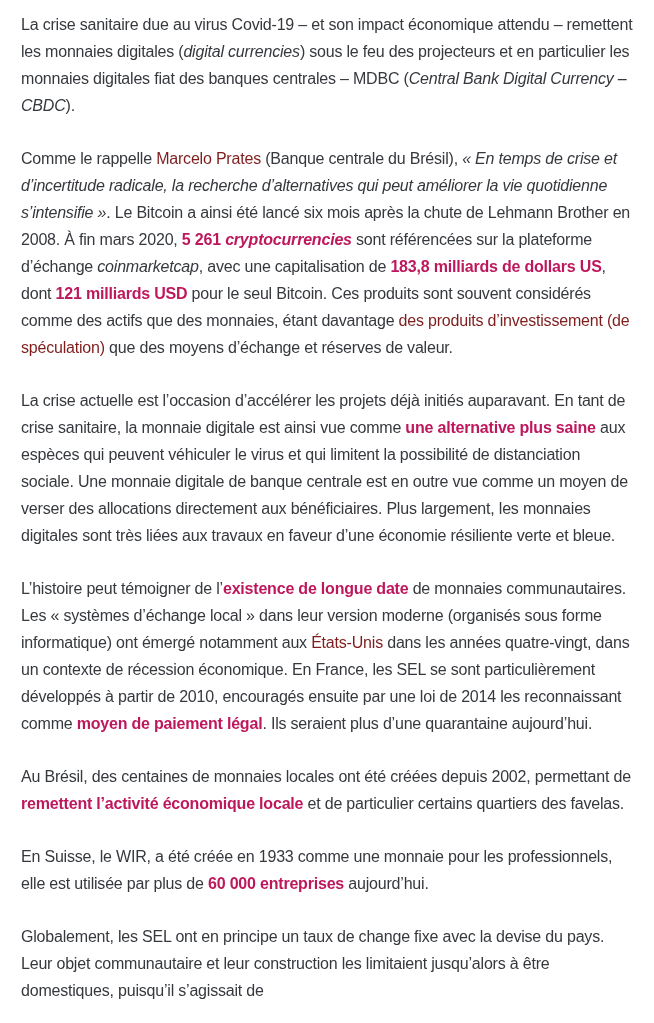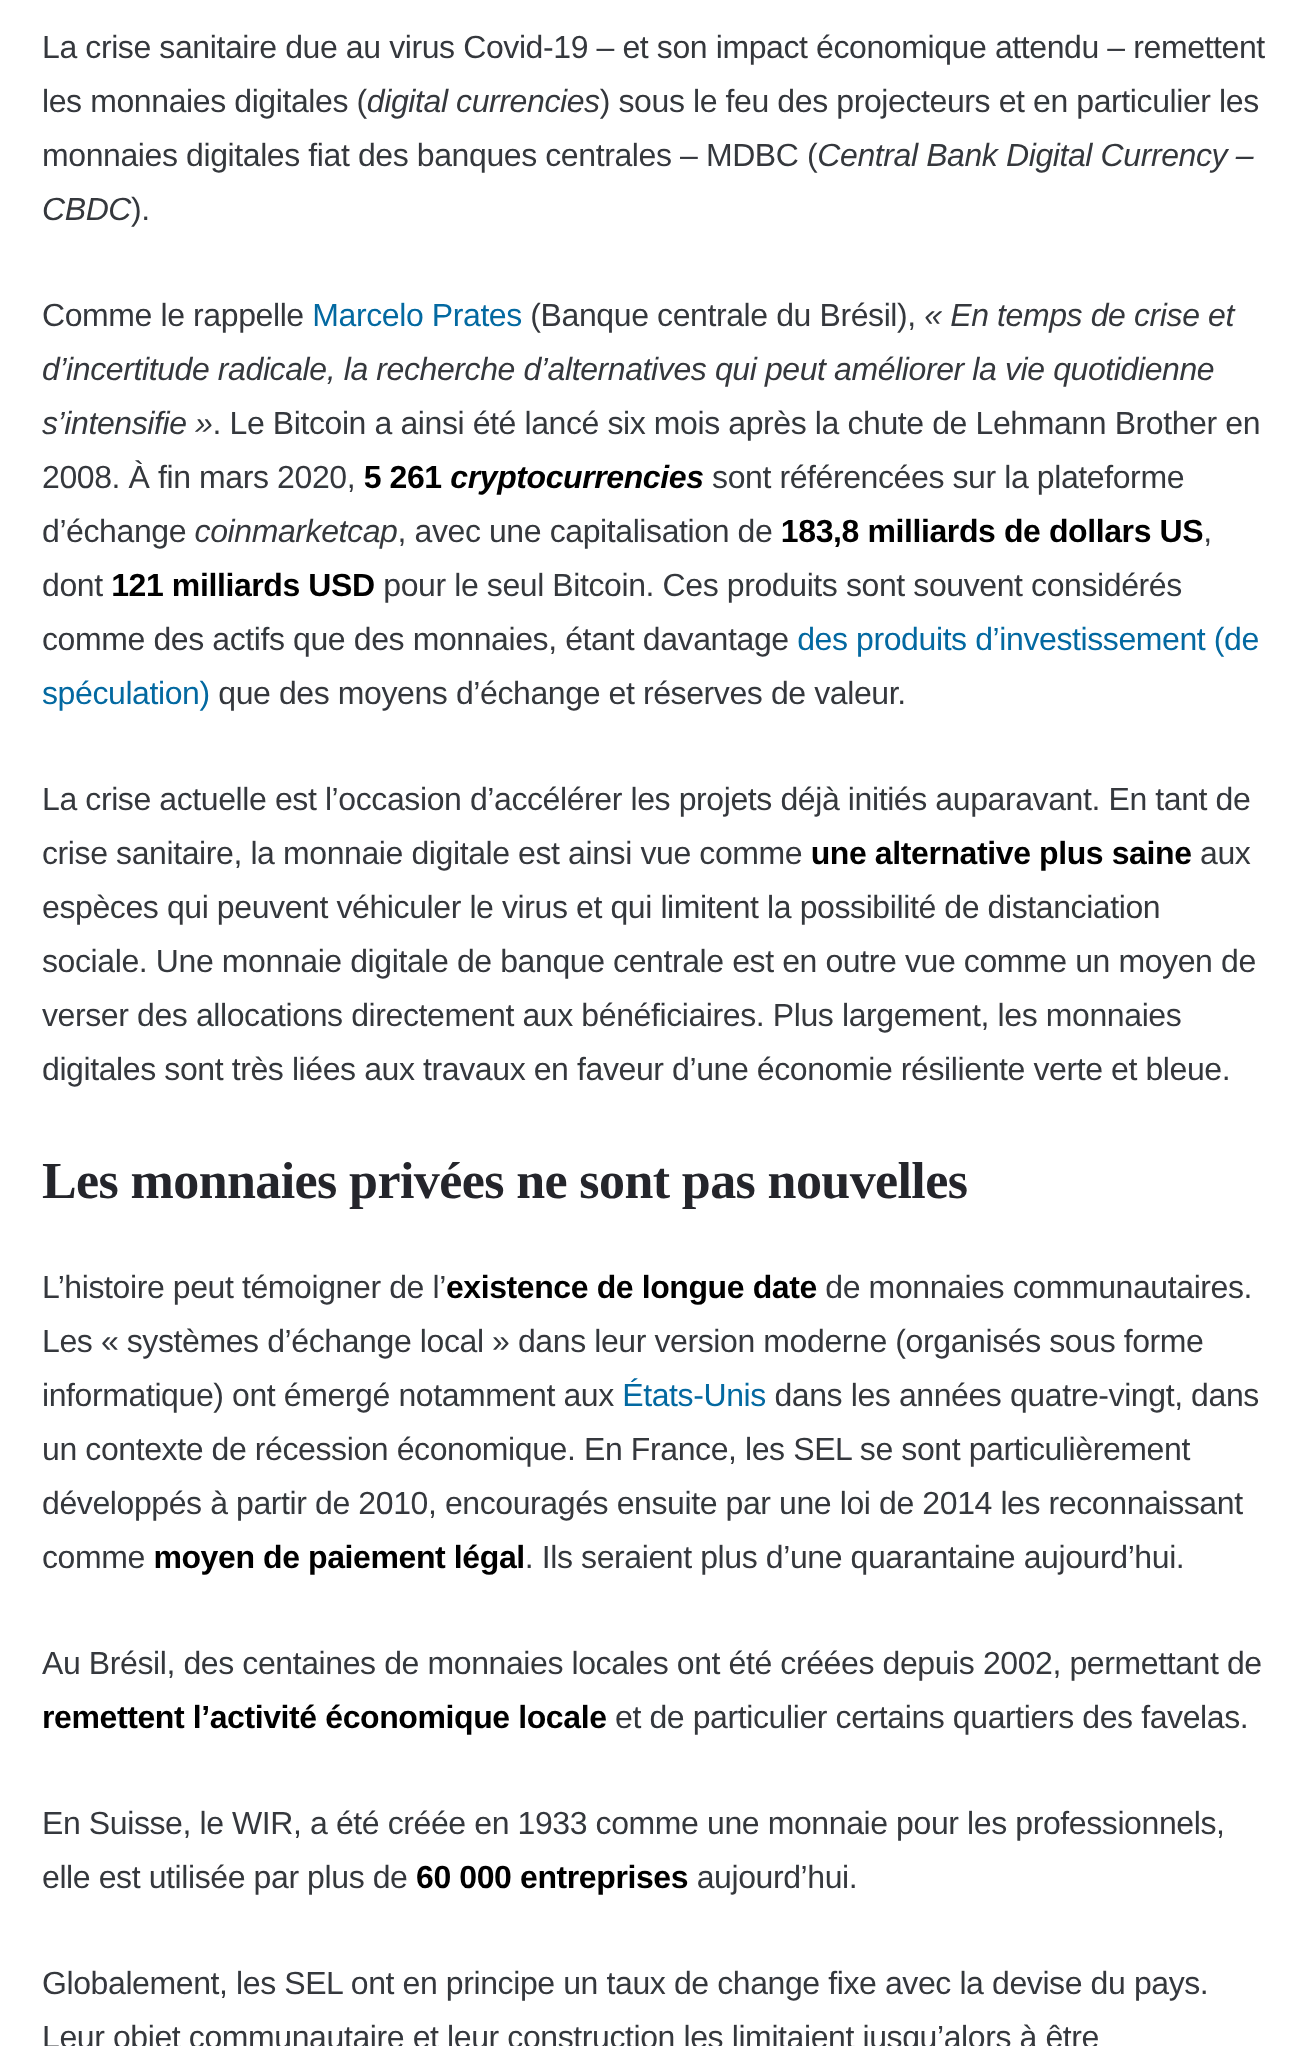--- a/index.html
+++ b/index.html
@@ -20,45 +20,44 @@
     font-size: 16px;
     line-height: 27px;
     letter-spacing: -0.2px;
     margin: 0 0 26px 0;
   }
   p.para:last-child {
     margin-bottom: 0;
   }
   .b {
     font-weight: 700;
-    color: #000000;
+    color: #be185d;
   }
   .i {
     font-style: italic;
   }
   a.inline-link {
-    color: #0369a1;
+    color: #7f1d1d;
     text-decoration: none;
     cursor: pointer;
   }
   h2.section-heading {
     font-family: "Liberation Serif", "DejaVu Serif", serif;
     font-weight: 700;
     font-size: 26px;
     line-height: 32px;
     letter-spacing: -0.3px;
     color: #24252b;
     margin: 6px 0 24px 0;
   }
 </style>
 </head>
 <body>
 
 <main data-name="article">
     <p class="para" data-name="paragraph-covid-intro"><span data-name="text-run">La crise sanitaire due au virus Covid-19 – et son impact économique attendu – remettent les monnaies digitales (</span><span data-name="text-run" class="i">digital currencies</span><span data-name="text-run">) sous le feu des projecteurs et en particulier les monnaies digitales fiat des banques centrales – MDBC (</span><span data-name="text-run" class="i">Central Bank Digital Currency – CBDC</span><span data-name="text-run">).</span></p>
     <p class="para" data-name="paragraph-crypto-figures"><span data-name="text-run">Comme le rappelle </span><a href="#" class="inline-link" data-name="inline-link">Marcelo Prates</a><span data-name="text-run"> (Banque centrale du Brésil), </span><span data-name="text-run" class="i">« En temps de crise et d’incertitude radicale, la recherche d’alternatives qui peut améliorer la vie quotidienne s’intensifie »</span><span data-name="text-run">. Le Bitcoin a ainsi été lancé six mois après la chute de Lehmann Brother en 2008. À fin mars 2020, </span><span data-name="text-run" class="b">5&nbsp;261 </span><span data-name="text-run" class="b i">cryptocurrencies</span><span data-name="text-run"> sont référencées sur la plateforme d’échange </span><span data-name="text-run" class="i">coinmarketcap</span><span data-name="text-run">, avec une capitalisation de </span><span data-name="text-run" class="b">183,8 milliards de dollars US</span><span data-name="text-run">, dont </span><span data-name="text-run" class="b">121 milliards USD</span><span data-name="text-run"> pour le seul Bitcoin. Ces produits sont souvent considérés comme des actifs que des monnaies, étant davantage </span><a href="#" class="inline-link" data-name="inline-link">des produits d’investissement (de spéculation)</a><span data-name="text-run"> que des moyens d’échange et réserves de valeur.</span></p>
     <p class="para" data-name="paragraph-crise-actuelle"><span data-name="text-run">La crise actuelle est l’occasion d’accélérer les projets déjà initiés auparavant. En tant de crise sanitaire, la monnaie digitale est ainsi vue comme </span><span data-name="text-run" class="b">une alternative plus saine</span><span data-name="text-run"> aux espèces qui peuvent véhiculer le virus et qui limitent la possibilité de distanciation sociale. Une monnaie digitale de banque centrale est en outre vue comme un moyen de verser des allocations directement aux bénéficiaires. Plus largement, les monnaies digitales sont très liées aux travaux en faveur d’une économie résiliente verte et bleue.</span></p>
-    <h2 class="section-heading" data-name="section-heading-monnaies-privees">Les monnaies privées ne sont pas nouvelles</h2>
     <p class="para" data-name="paragraph-histoire-sel"><span data-name="text-run">L’histoire peut témoigner de l’</span><span data-name="text-run" class="b">existence de longue date</span><span data-name="text-run"> de monnaies communautaires. Les  « systèmes d’échange local » dans leur version moderne (organisés sous forme informatique) ont émergé notamment aux </span><a href="#" class="inline-link" data-name="inline-link">États-Unis</a><span data-name="text-run"> dans les années quatre-vingt, dans un contexte de récession économique. En France, les SEL se sont particulièrement développés à partir de 2010, encouragés ensuite par une loi de 2014 les reconnaissant comme </span><span data-name="text-run" class="b">moyen de paiement légal</span><span data-name="text-run">. Ils seraient plus d’une quarantaine aujourd’hui.</span></p>
     <p class="para" data-name="paragraph-bresil"><span data-name="text-run">Au Brésil, des centaines de monnaies locales ont été créées depuis 2002, permettant de </span><span data-name="text-run" class="b">remettent l’activité économique locale</span><span data-name="text-run"> et de particulier certains quartiers des favelas.</span></p>
     <p class="para" data-name="paragraph-suisse-wir"><span data-name="text-run">En Suisse, le WIR, a été créée en 1933 comme une monnaie pour les professionnels, elle est utilisée par plus de </span><span data-name="text-run" class="b">60&nbsp;000 entreprises</span><span data-name="text-run"> aujourd’hui.</span></p>
     <p class="para" data-name="paragraph-sel-global"><span data-name="text-run">Globalement, les SEL ont en principe un taux de change fixe avec la devise du pays. Leur objet communautaire et leur construction les limitaient jusqu’alors à être domestiques, puisqu’il s’agissait de </span></p>
   </main>
 
 </body></html>

